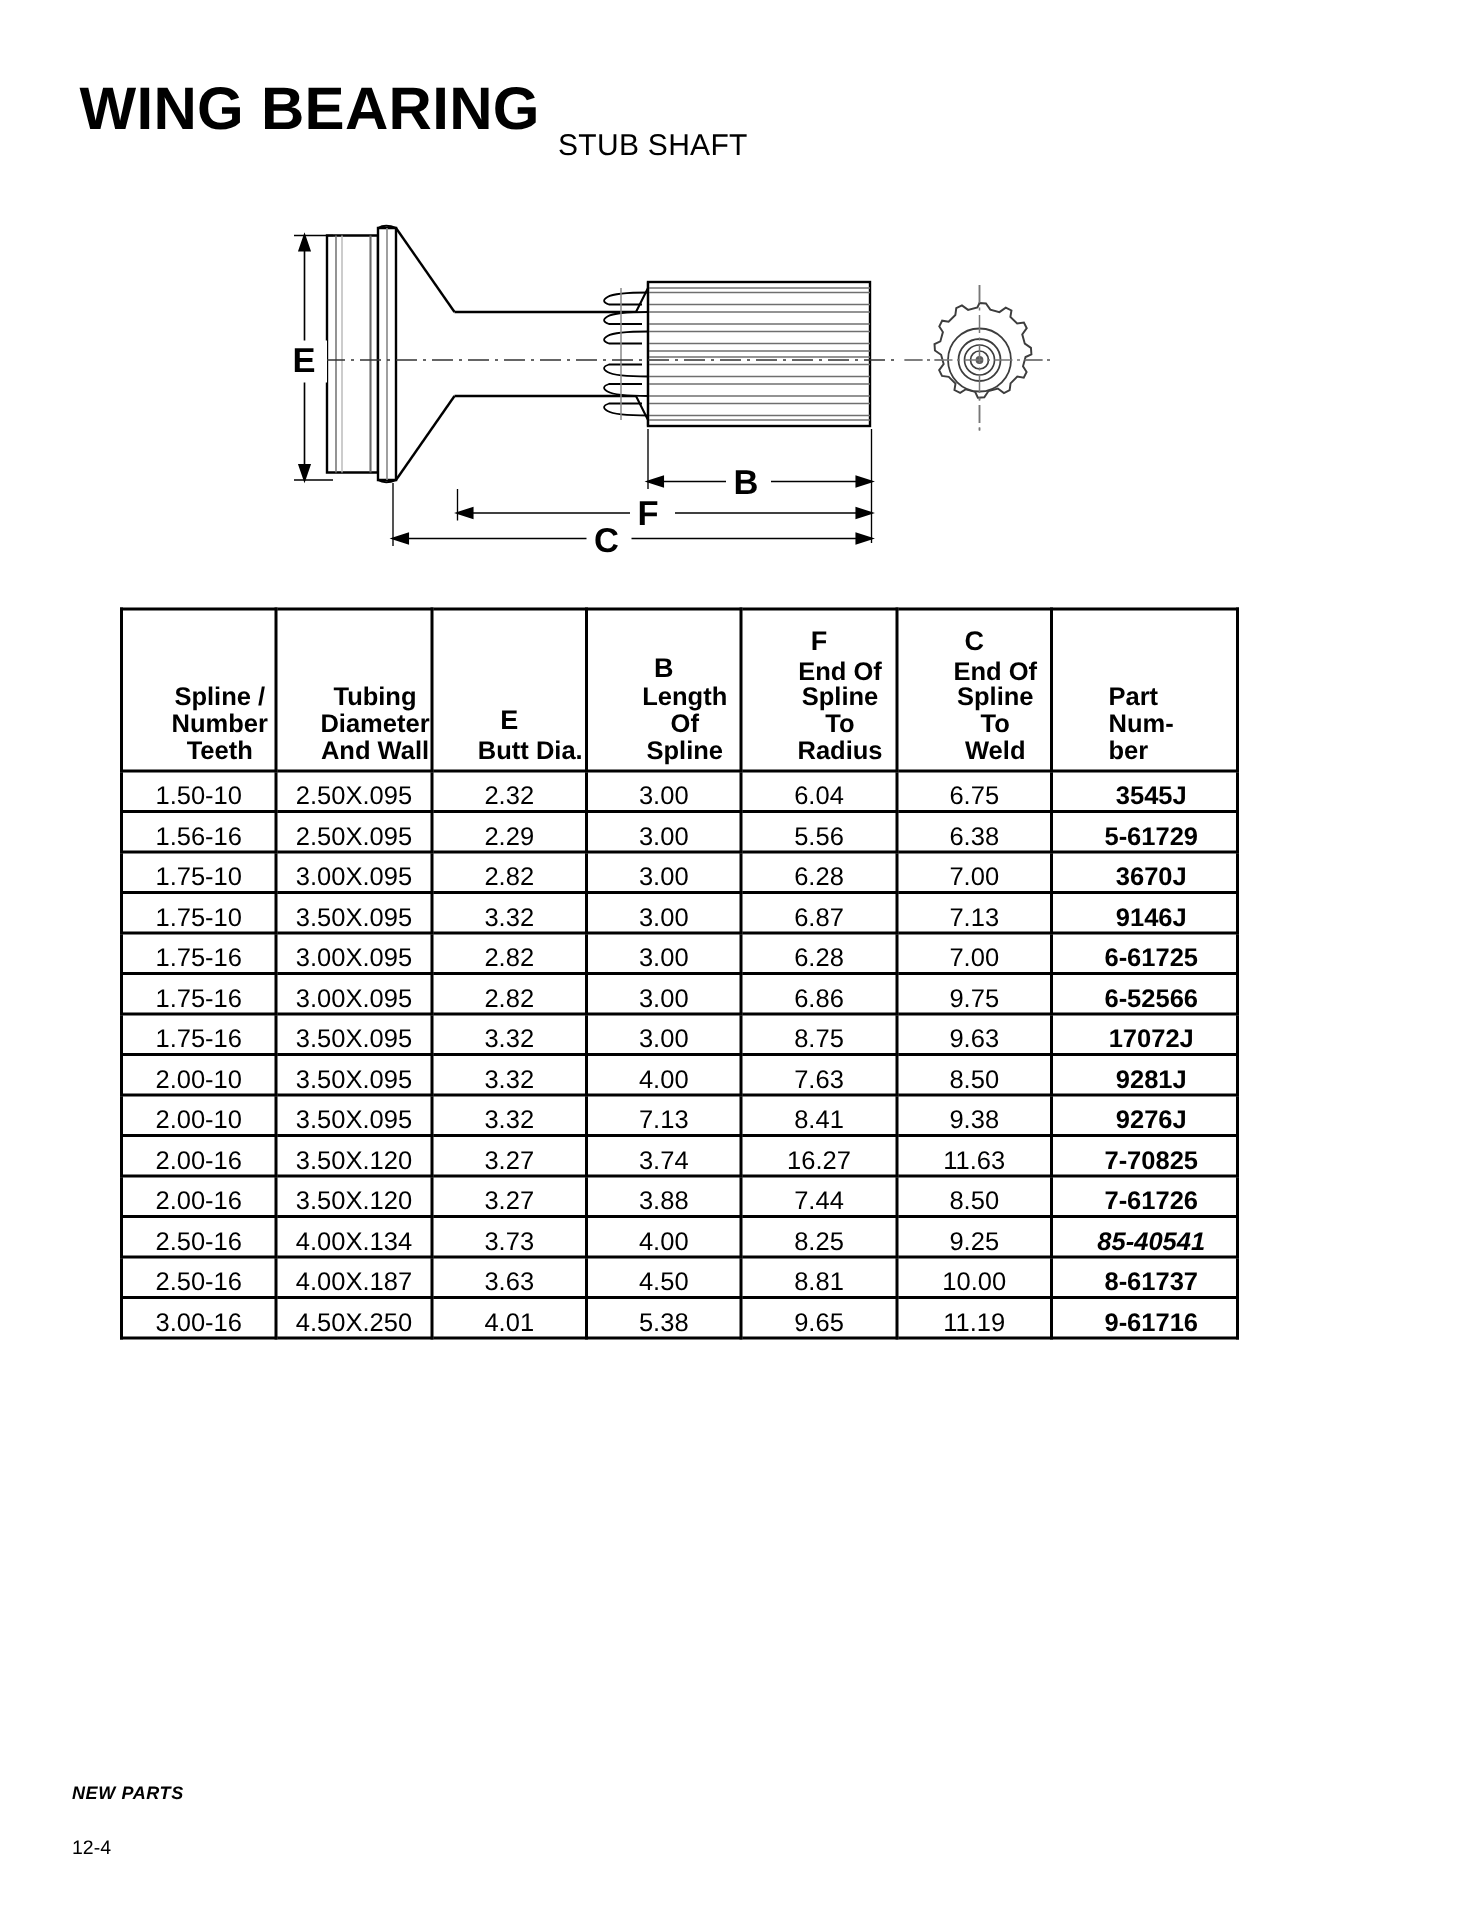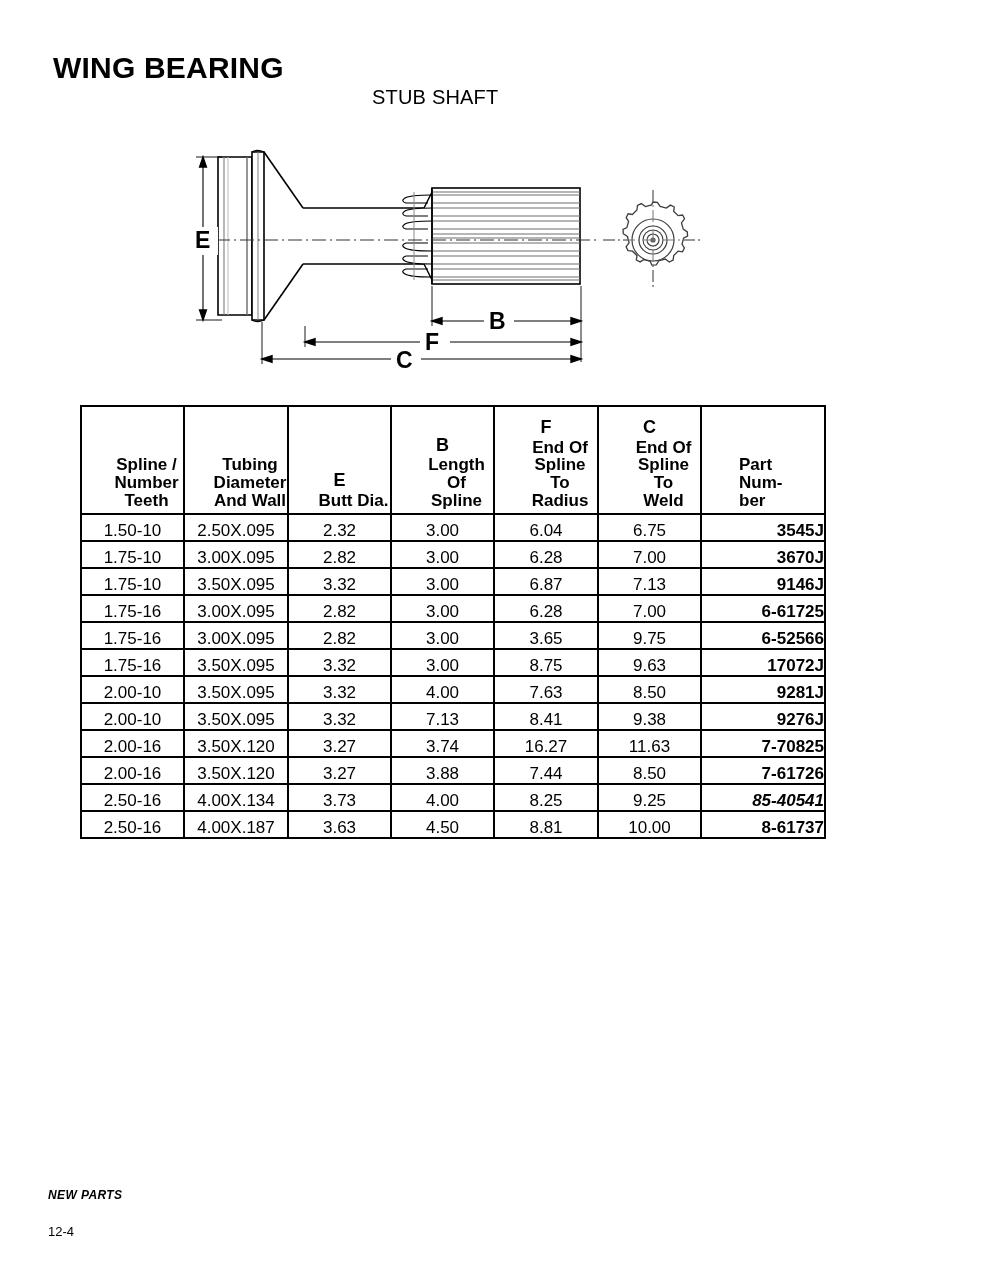--- a/index.html
+++ b/index.html
@@ -16,21 +16,21 @@
     font-family: "Liberation Sans", sans-serif;
     color: #000000;
     overflow: hidden;
   }
 
   
   #page-title {
     position: absolute;
     left: 53px;
     top: 53px;
-    font-size: 30px;
+    font-size: 40px;
     font-weight: bold;
     letter-spacing: 0.2px;
     line-height: 1;
   }
   #sub-title {
     position: absolute;
     left: 372px;
     top: 87px;
     font-size: 20px;
     font-weight: normal;
@@ -86,21 +86,21 @@
   table.spec thead th .hdrline {
     display: block;
     white-space: pre-line;
     margin-left: 28px;
   }
   table.spec tbody td {
     font-weight: normal;
   }
   table.spec tbody td.part {
     font-weight: bold;
-    text-align: right;
+    text-align: center;
     padding-left: 9px;
   }
   table.spec tbody td.part.italic {
     font-style: italic;
   }
   table.spec thead th.part-hdr {
     text-align: left;
     padding-left: 9px;
     padding-right: 4px;
   }
@@ -313,20 +313,29 @@
         <tr>
           <td>1.50-10</td>
           <td>2.50X.095</td>
           <td>2.32</td>
           <td>3.00</td>
           <td>6.04</td>
           <td>6.75</td>
           <td class="part">3545J</td>
         </tr>
         <tr>
+          <td>1.56-16</td>
+          <td>2.50X.095</td>
+          <td>2.29</td>
+          <td>3.00</td>
+          <td>5.56</td>
+          <td>6.38</td>
+          <td class="part">5-61729</td>
+        </tr>
+        <tr>
           <td>1.75-10</td>
           <td>3.00X.095</td>
           <td>2.82</td>
           <td>3.00</td>
           <td>6.28</td>
           <td>7.00</td>
           <td class="part">3670J</td>
         </tr>
         <tr>
           <td>1.75-10</td>
@@ -344,21 +353,21 @@
           <td>3.00</td>
           <td>6.28</td>
           <td>7.00</td>
           <td class="part">6-61725</td>
         </tr>
         <tr>
           <td>1.75-16</td>
           <td>3.00X.095</td>
           <td>2.82</td>
           <td>3.00</td>
-          <td>3.65</td>
+          <td>6.86</td>
           <td>9.75</td>
           <td class="part">6-52566</td>
         </tr>
         <tr>
           <td>1.75-16</td>
           <td>3.50X.095</td>
           <td>3.32</td>
           <td>3.00</td>
           <td>8.75</td>
           <td>9.63</td>
@@ -411,18 +420,27 @@
         </tr>
         <tr>
           <td>2.50-16</td>
           <td>4.00X.187</td>
           <td>3.63</td>
           <td>4.50</td>
           <td>8.81</td>
           <td>10.00</td>
           <td class="part">8-61737</td>
         </tr>
+        <tr>
+          <td>3.00-16</td>
+          <td>4.50X.250</td>
+          <td>4.01</td>
+          <td>5.38</td>
+          <td>9.65</td>
+          <td>11.19</td>
+          <td class="part">9-61716</td>
+        </tr>
       </tbody>
   </table>
 </div>
 
 <div id="footer-new-parts">NEW PARTS</div>
 <div id="footer-page">12-4</div>
 
 </body></html>

